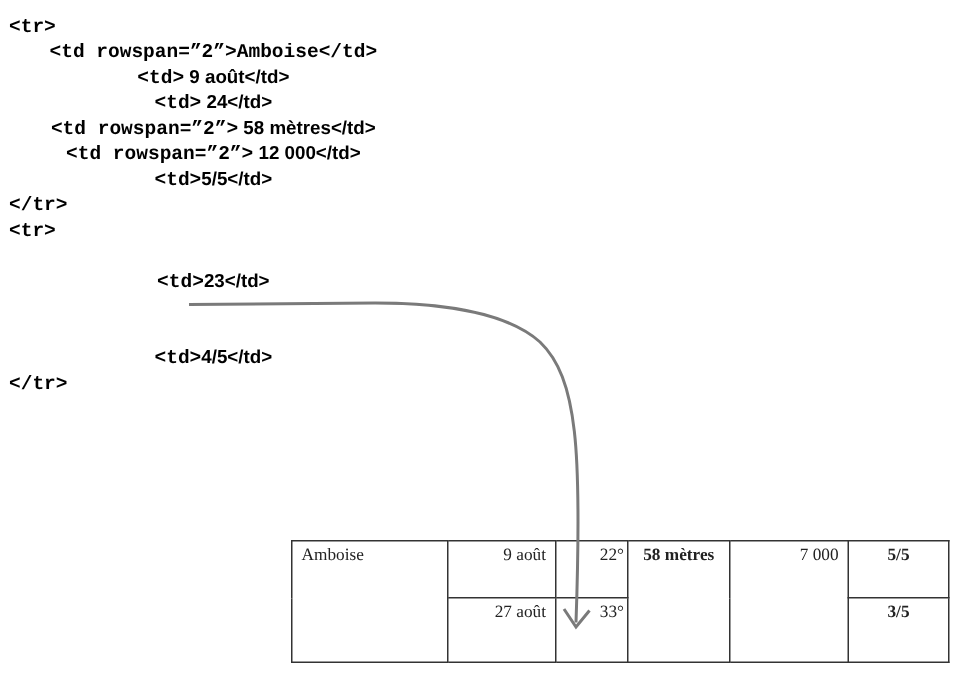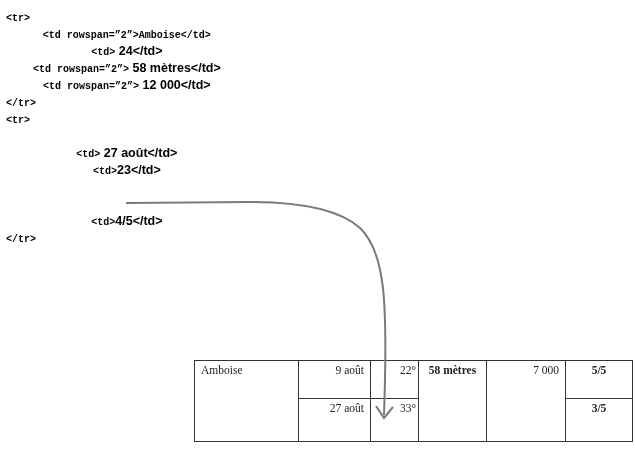--- a/index.html
+++ b/index.html
@@ -1,40 +1,41 @@
 <!DOCTYPE html>
 <html><head>
 <meta charset="utf-8">
 <style>
   html, body { margin:0; padding:0; background:#ffffff; }
   body { width:635px; height:450px; position:relative; overflow:hidden; }
   .code { position:absolute; left:6px; top:9px; font-size:12.5px; line-height:17px; color:#000; }
   .line { white-space:pre; height:17px; }
-  .tag { font-family:"Liberation Mono", monospace; font-weight:bold; font-size:10px; }
+  .tag { font-family:"Liberation Mono", monospace; font-weight:bold; font-size:13px; }
   .txt { font-family:"Liberation Sans", sans-serif; font-weight:bold; font-size:12.5px; }
   .ind { padding-left:27px;text-align:center; }
   table.t { position:absolute; left:194px; top:360px; border-collapse:collapse;
             font-family:"Liberation Serif", serif; font-size:11.5px; color:#222; }
   table.t td { border:1.5px solid #333; vertical-align:top; padding:3px 6px; height:32px; box-sizing:border-box; }
   .r { text-align:right; } .c { text-align:center;font-weight:bold; } .l { text-align:left; }
   svg.arrow { position:absolute; left:0; top:0; pointer-events:none; }
 </style>
 </head>
 <body>
 
 <div class="code">
   <div class="line"><span class="tag">&lt;tr&gt;</span></div>
   <div class="line ind"><span class="tag">&lt;td rowspan=”2”&gt;Amboise&lt;/td&gt;</span></div>
+  <div class="line ind"><span class="tag">&lt;td&gt;</span><span class="txt"> 9 août&lt;/td&gt;</span></div>
   <div class="line ind"><span class="tag">&lt;td&gt;</span><span class="txt"> 24&lt;/td&gt;</span></div>
   <div class="line ind"><span class="tag">&lt;td rowspan=”2”&gt;</span><span class="txt"> 58 mètres&lt;/td&gt;</span></div>
   <div class="line ind"><span class="tag">&lt;td rowspan=”2”&gt;</span><span class="txt"> 12 000&lt;/td&gt;</span></div>
+  <div class="line ind"><span class="tag">&lt;td&gt;</span><span class="txt">5/5&lt;/td&gt;</span></div>
   <div class="line"><span class="tag">&lt;/tr&gt;</span></div>
   <div class="line"><span class="tag">&lt;tr&gt;</span></div>
   <div class="line"></div>
-  <div class="line ind"><span class="tag">&lt;td&gt;</span><span class="txt"> 27 août&lt;/td&gt;</span></div>
   <div class="line ind"><span class="tag">&lt;td&gt;</span><span class="txt">23&lt;/td&gt;</span></div>
   <div class="line"></div>
   <div class="line"></div>
   <div class="line ind"><span class="tag">&lt;td&gt;</span><span class="txt">4/5&lt;/td&gt;</span></div>
   <div class="line"><span class="tag">&lt;/tr&gt;</span></div>
 </div>
 
 <table class="t">
   <tbody>
       <tr>

